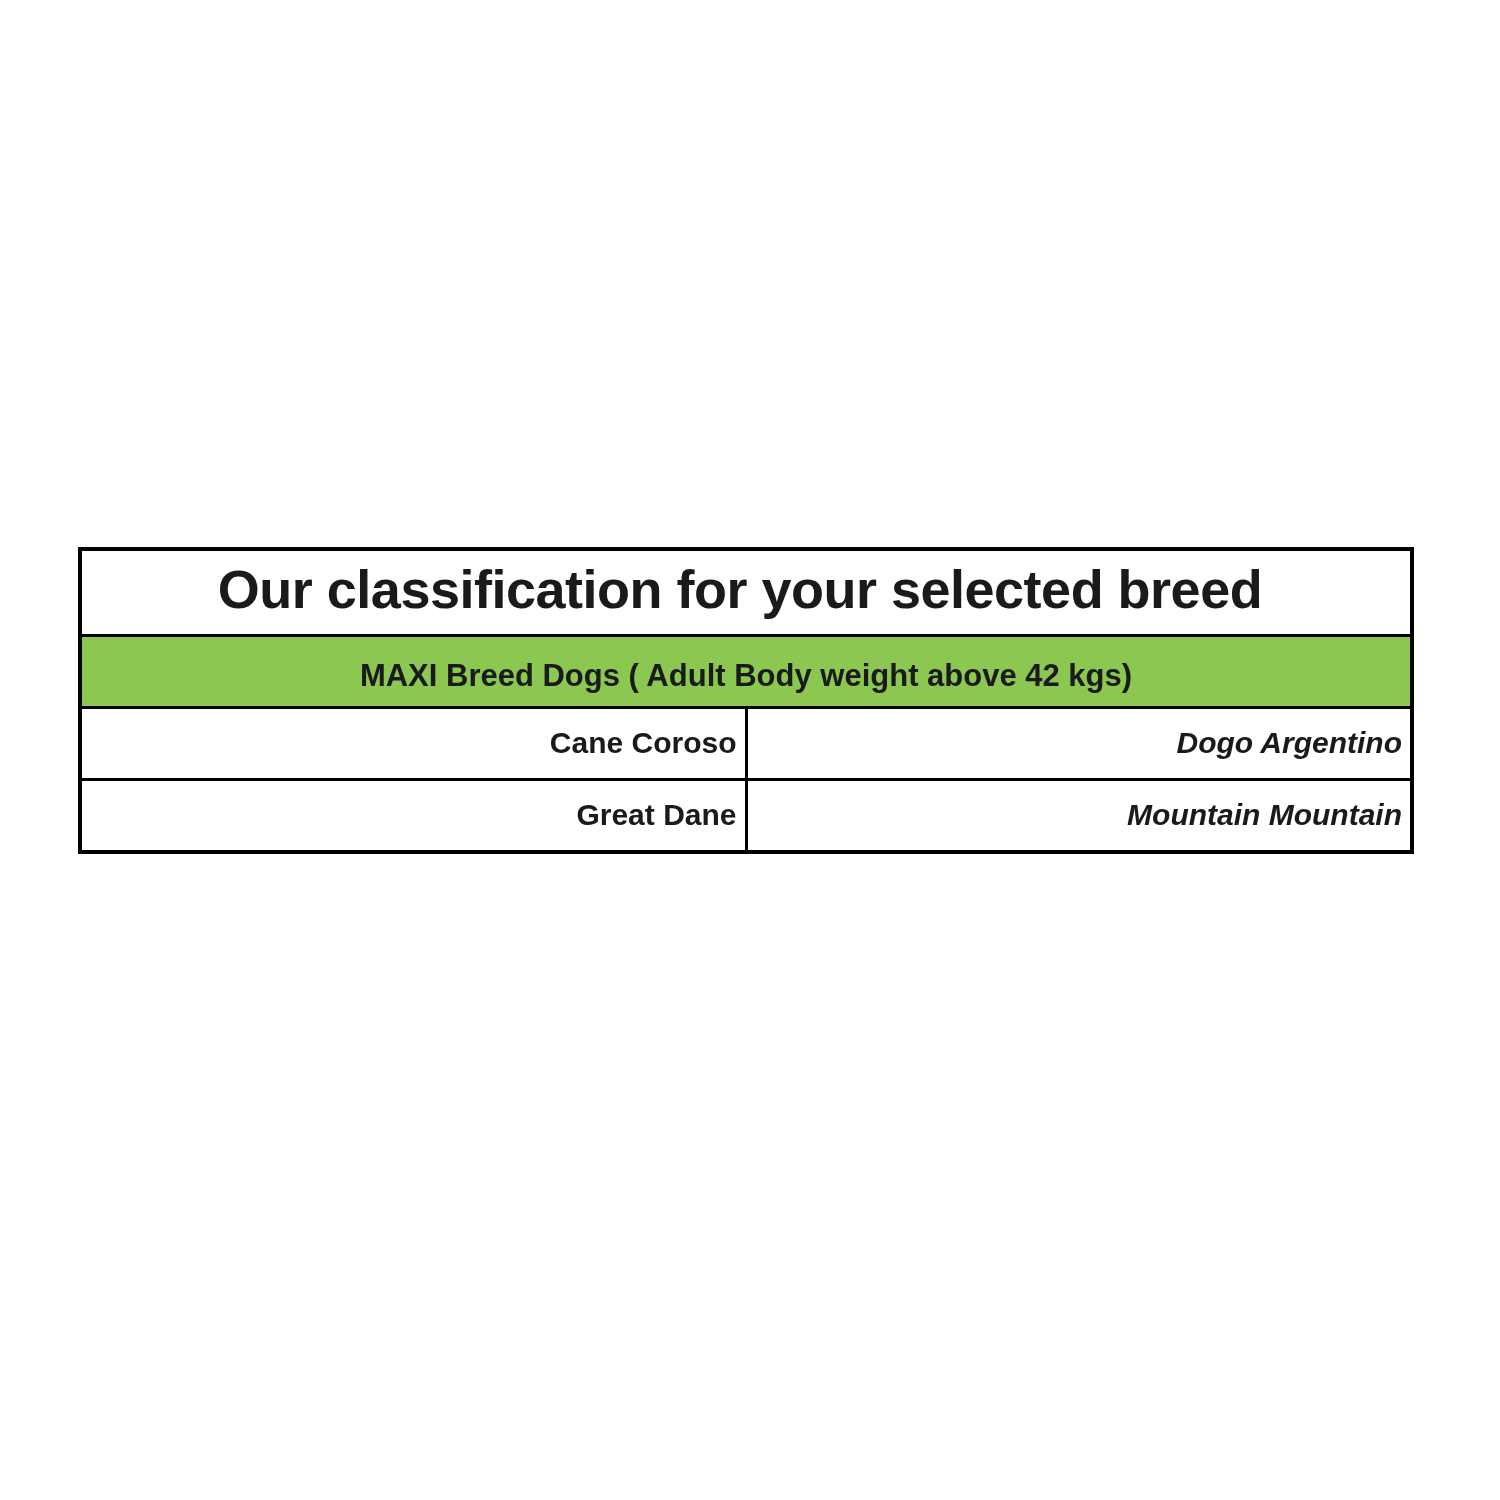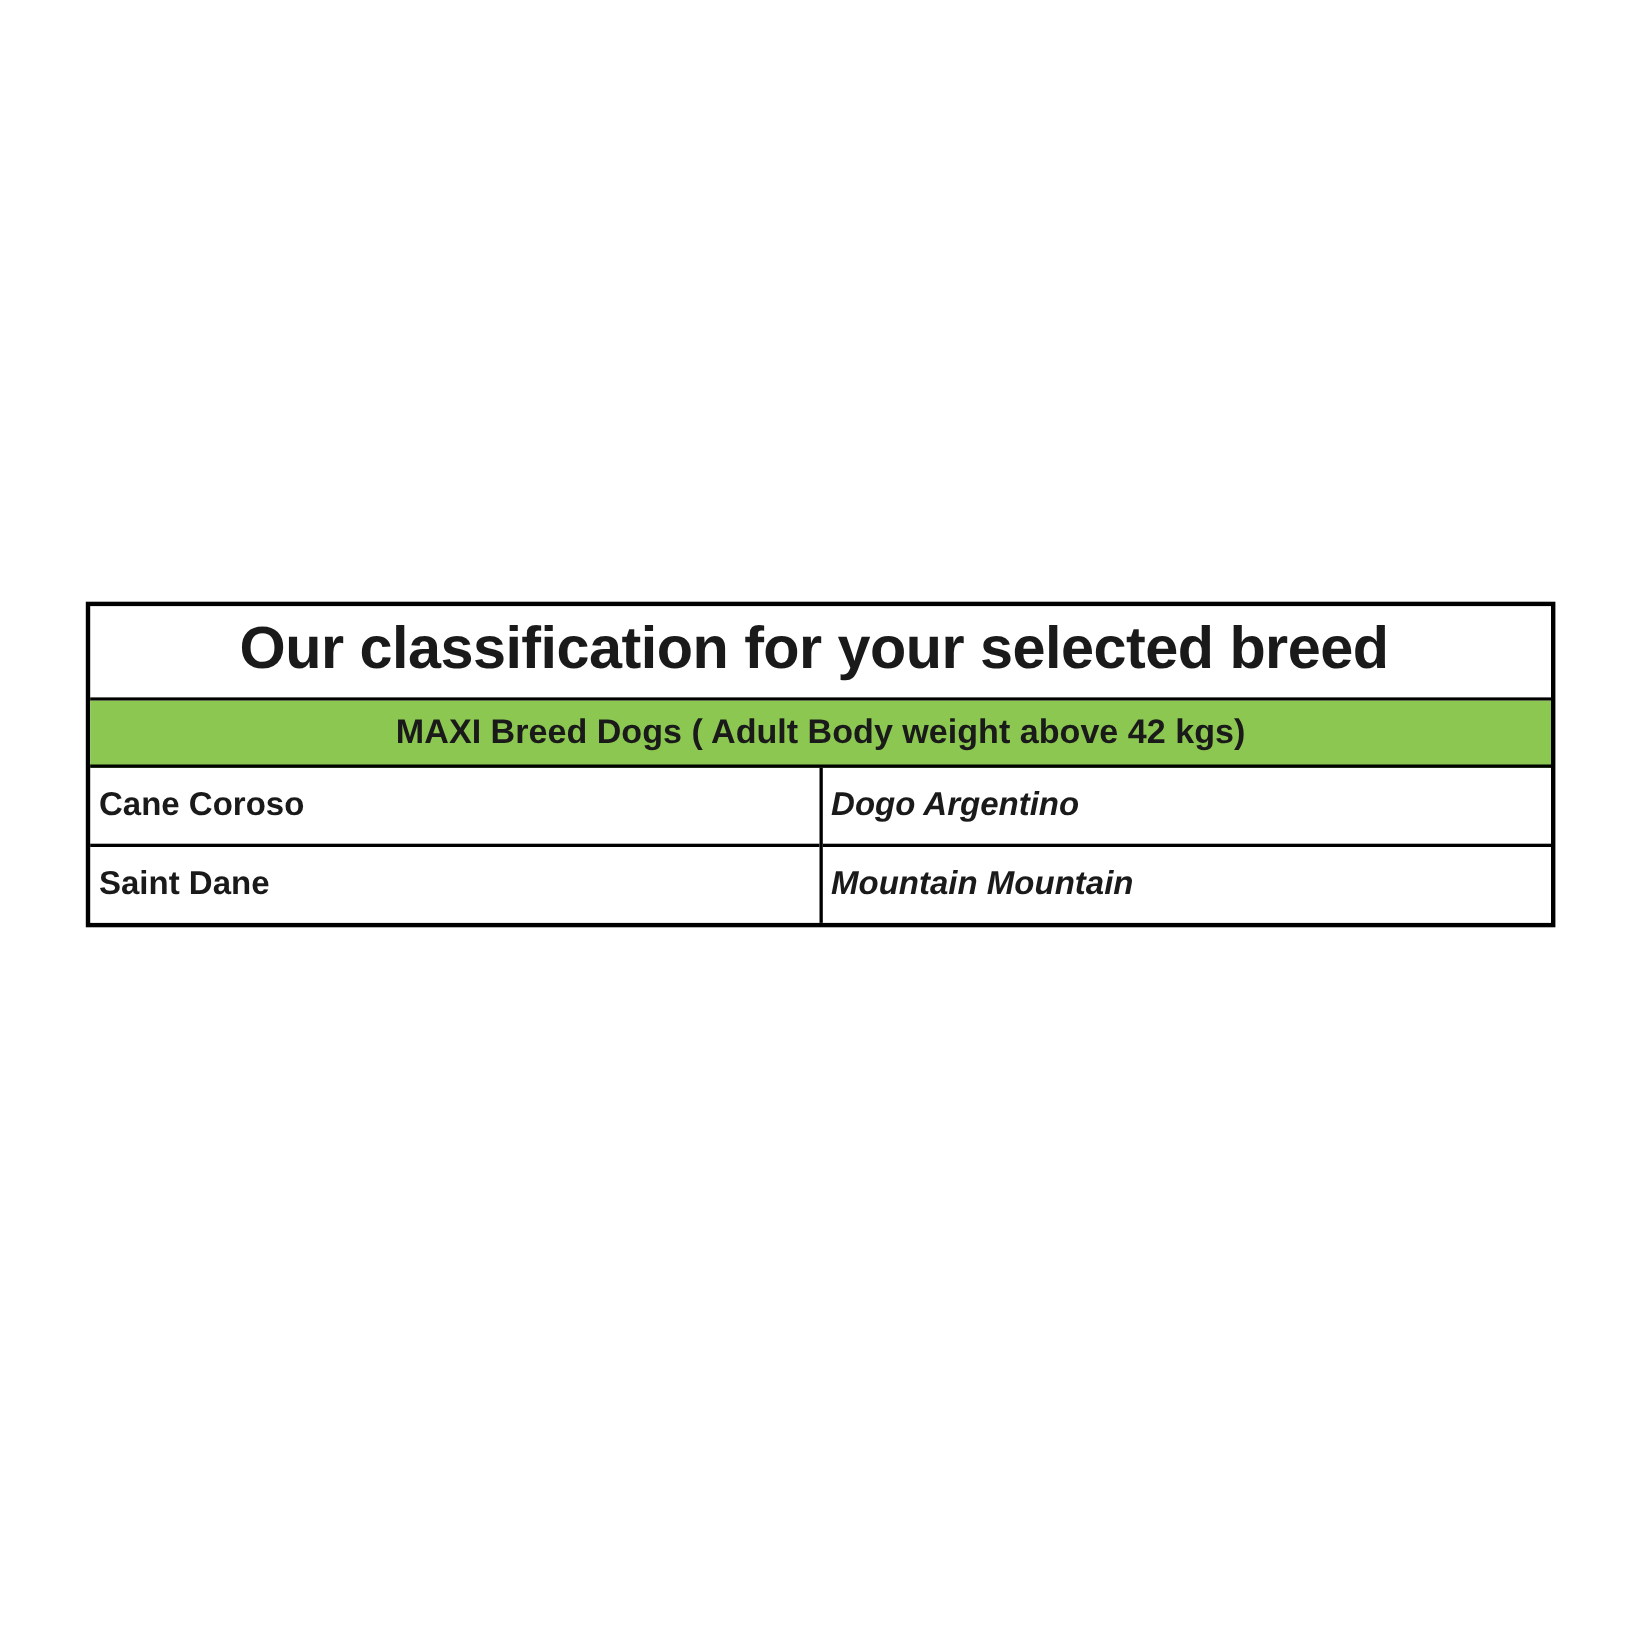--- a/index.html
+++ b/index.html
@@ -42,41 +42,41 @@
     color: #1a1a1a;
     letter-spacing: -0.5px;
     line-height: 1.05;
     white-space: nowrap;
   }
 
   .subtitle-row {
     background: #8cc851;
     border-bottom: 3px solid #000000;
     text-align: center;
-    padding: 11px 10px 13px 10px;
+    padding: 22px 10px 13px 10px;
   }
 
   .subtitle-text {
     font-size: 31px;
     font-weight: 600;
     color: #1a1a1a;
     line-height: 1.1;
     white-space: nowrap;
   }
 
   table.breed-table {
     width: 100%;
     border-collapse: collapse;
     table-layout: fixed;
   }
 
   table.breed-table td {
     border-top: 3px solid #000000;
     border-right: 3px solid #000000;
-    text-align: left;
+    text-align: right;
     font-size: 30px;
     font-weight: 600;
     color: #1a1a1a;
     padding: 17px 8px 19px 8px;
     line-height: 1.1;
     white-space: nowrap;
   }
 
   table.breed-table tr:first-child td {
     border-top: none;
@@ -102,21 +102,21 @@
       <div class="subtitle-text">MAXI Breed Dogs ( Adult Body weight above 42 kgs)</div>
     </div>
 
     <table class="breed-table">
       <tbody>
         <tr>
           <td>Cane Coroso</td>
           <td>Dogo Argentino</td>
         </tr>
         <tr>
-          <td>Saint Dane</td>
+          <td>Great Dane</td>
           <td>Mountain Mountain</td>
         </tr>
       </tbody>
     </table>
 
   </div>
 
 </div>
 
 </body></html>

